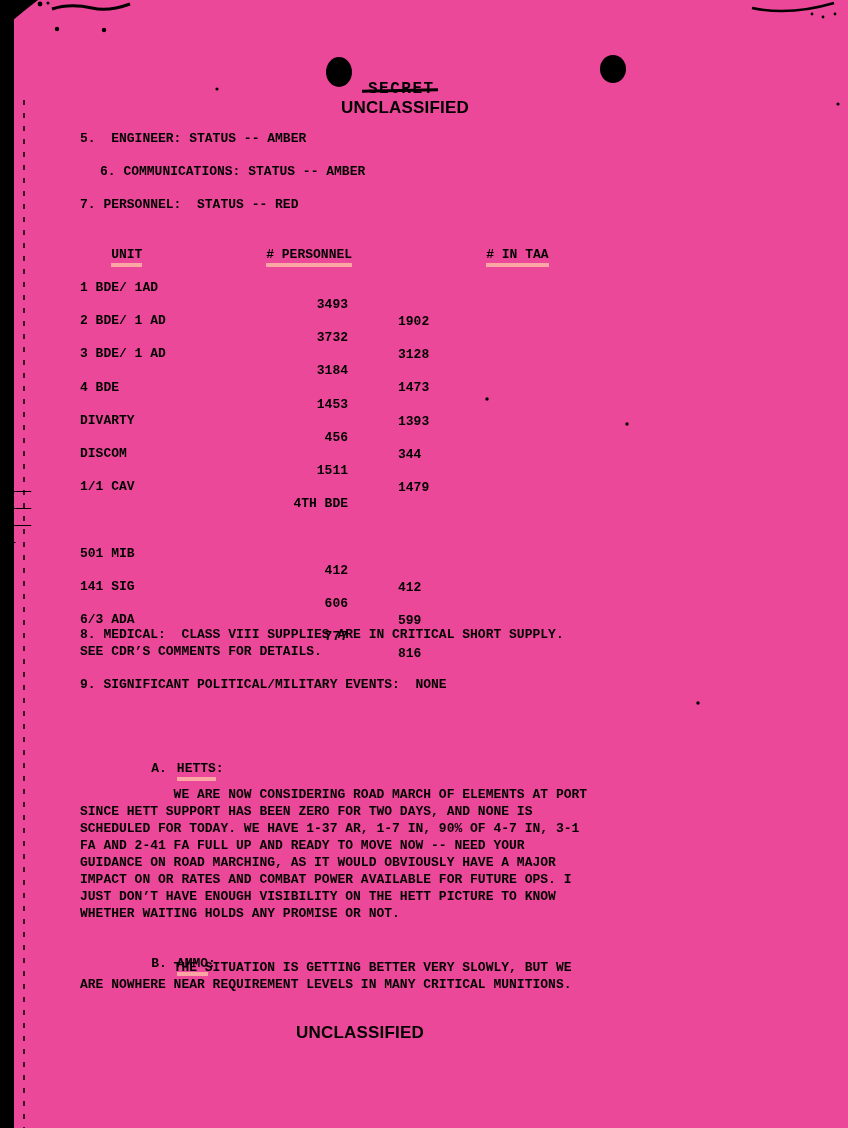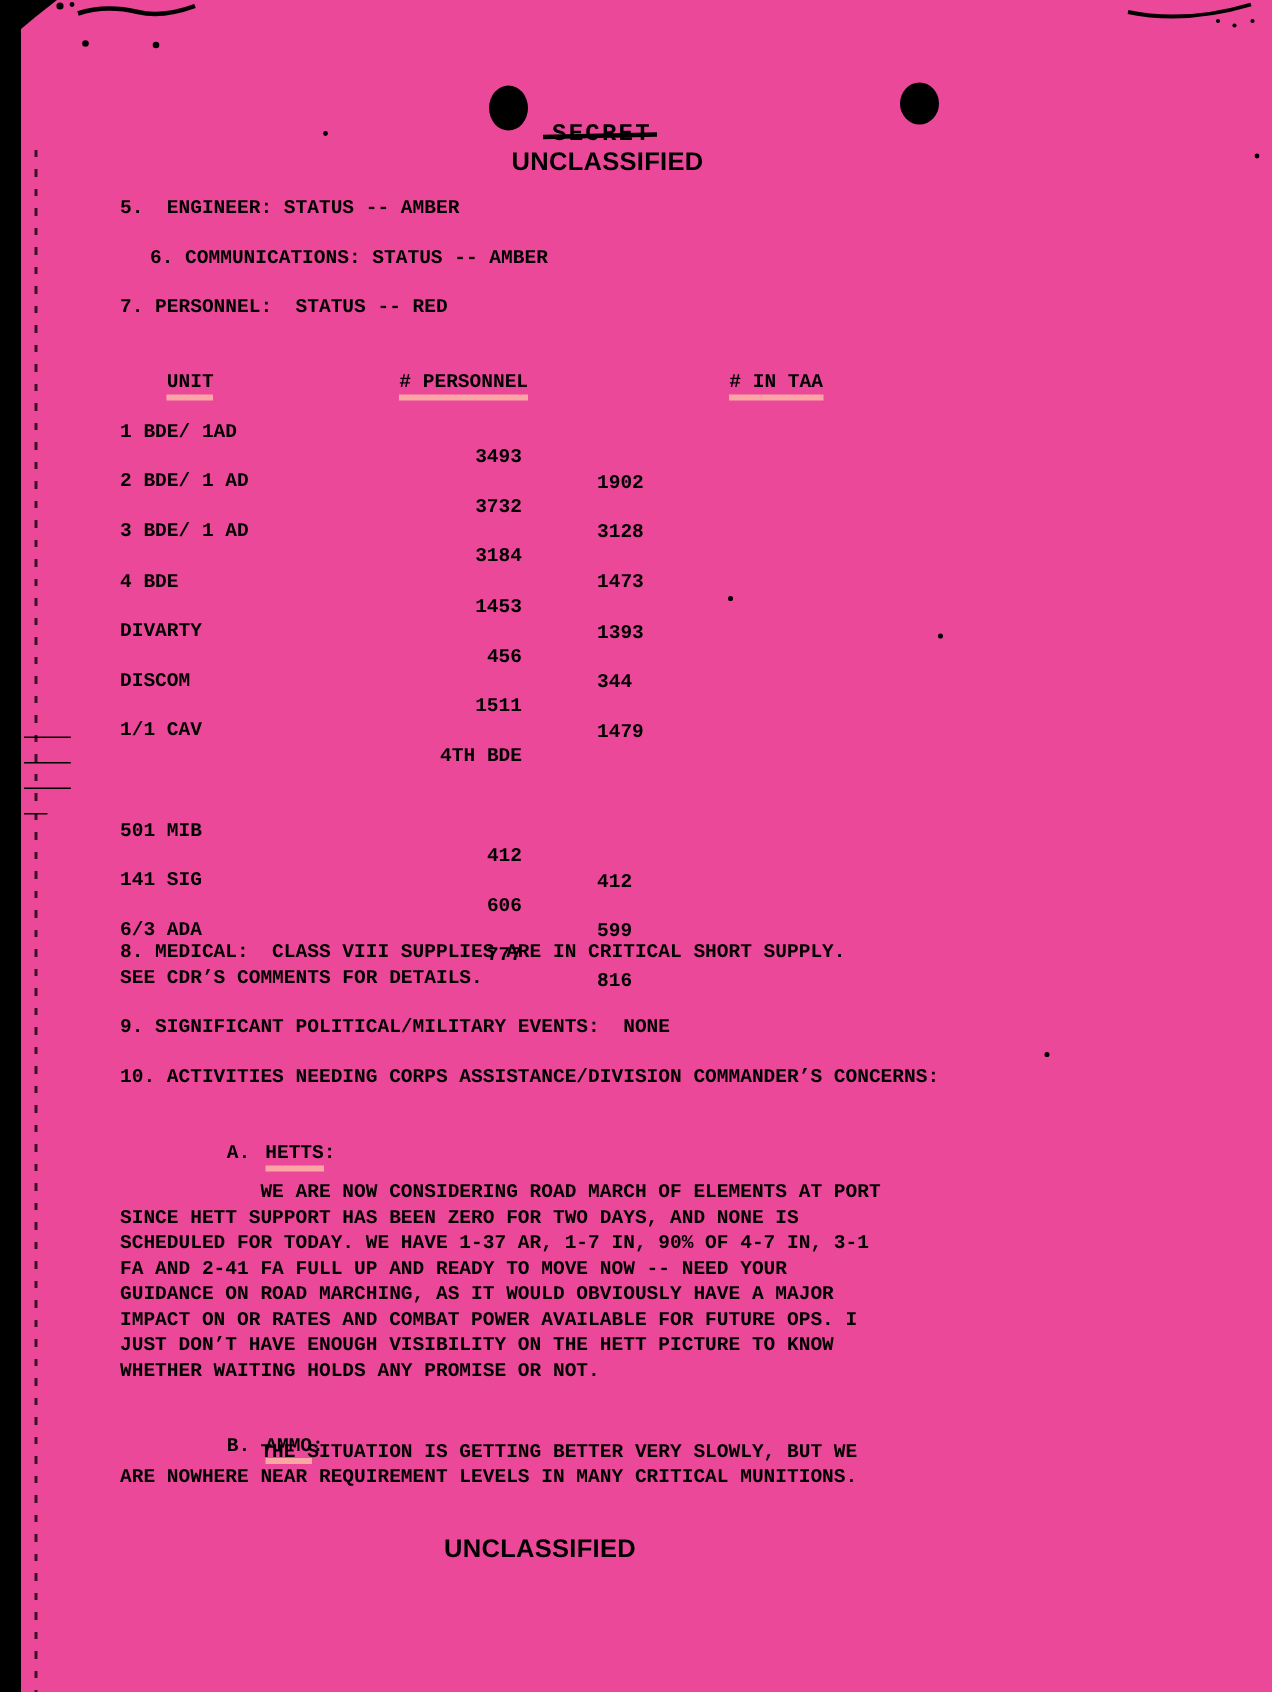--- a/index.html
+++ b/index.html
@@ -18,21 +18,21 @@
   .noise-line{left:23px;top:100px;width:2px;height:1028px;opacity:.75;
     background:repeating-linear-gradient(180deg,#000 0 5px,transparent 5px 13px);}
   .secret-wrap{left:368px;top:81px;font-size:16px;letter-spacing:1.5px;}
   .secret-strike{left:362px;top:89px;width:76px;height:3px;background:#000;transform:rotate(-1.2deg);}
   .unclass-top{left:341px;top:98px;font-size:17px;}
   .unclass-bottom{left:296px;top:1023px;font-size:17px;}
   
   .t-head-unit{left:80px;top:229px;}
   .t-head-pers{left:235px;top:229px;}
   .t-head-taa{left:455px;top:229px;}
-  .t-row{left:0;width:812px;height:17px;padding-left:16px;}
+  .t-row{left:0;width:812px;height:17px;}
   .c-unit{position:absolute;left:80px;}
   .c-pers{position:absolute;left:212px;width:136px;text-align:right;}
   .c-taa{position:absolute;left:398px;width:117px;text-align:left;}
   .sec-head .pfx{margin-right:10px;}
   svg.overlay{position:absolute;left:0;top:0;pointer-events:none;}
 </style>
 </head>
 <body>
 
 <div class="page">
@@ -124,21 +124,20 @@
   </div>
   <div class="abs mono t-row" style="top:594px;">
     <span class="c-unit">6/3 ADA</span>
     <span class="c-pers">777</span>
     <span class="c-taa">816</span>
   </div>
 
   <div class="abs mono" style="left:80px;top:626px;">8. MEDICAL:  CLASS VIII SUPPLIES ARE IN CRITICAL SHORT SUPPLY.
 SEE CDR’S COMMENTS FOR DETAILS.</div>
   <div class="abs mono" style="left:80px;top:676px;">9. SIGNIFICANT POLITICAL/MILITARY EVENTS:  NONE</div>
-  <div class="abs mono" style="left:80px;top:709px;">10. ACTIVITIES NEEDING CORPS ASSISTANCE/DIVISION COMMANDER’S CONCERNS:</div>
 
   <div class="abs mono sec-head" style="left:120px;top:743px;">
     <span class="pfx">A.</span><span class="uline">HETTS</span><span>:</span>
   </div>
   <div class="abs mono" style="left:80px;top:786px;">            WE ARE NOW CONSIDERING ROAD MARCH OF ELEMENTS AT PORT
 SINCE HETT SUPPORT HAS BEEN ZERO FOR TWO DAYS, AND NONE IS
 SCHEDULED FOR TODAY. WE HAVE 1-37 AR, 1-7 IN, 90% OF 4-7 IN, 3-1
 FA AND 2-41 FA FULL UP AND READY TO MOVE NOW -- NEED YOUR
 GUIDANCE ON ROAD MARCHING, AS IT WOULD OBVIOUSLY HAVE A MAJOR
 IMPACT ON OR RATES AND COMBAT POWER AVAILABLE FOR FUTURE OPS. I

